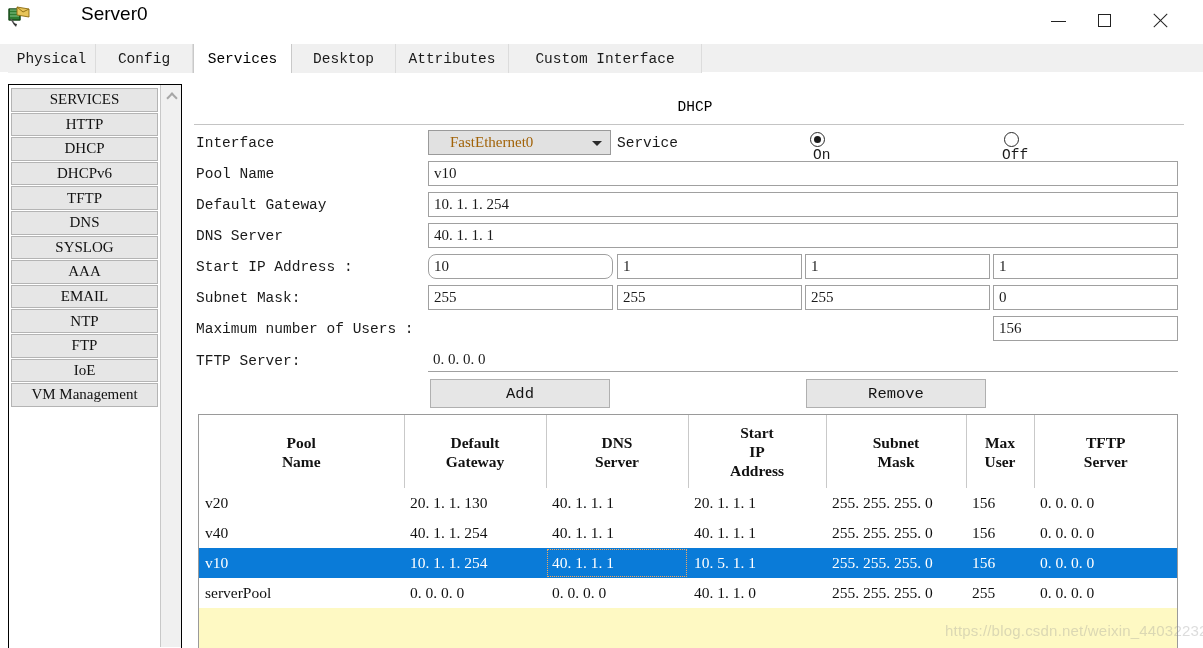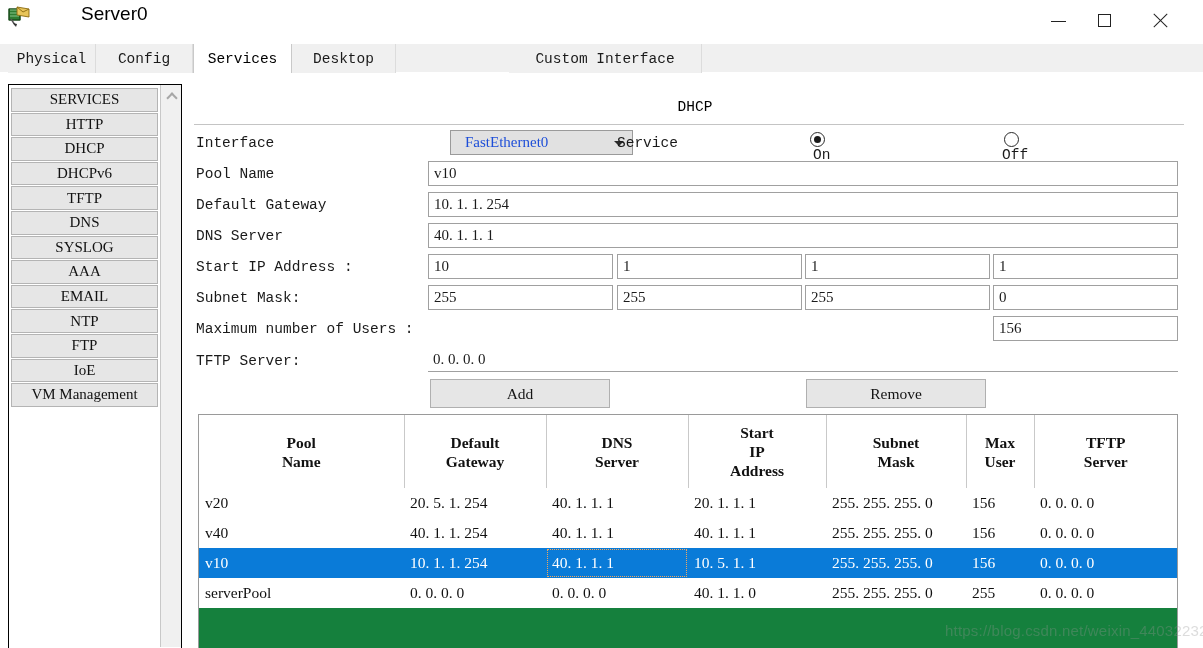--- a/index.html
+++ b/index.html
@@ -150,24 +150,23 @@
     outline: none;
   }
 
   .combo {
     position: absolute;
     height: 25px;
     background: #e1e1e1;
     border: 1px solid #9a9a9a;
     display: flex; align-items: center;
     font-family: "Liberation Serif", serif;
-    font-size: 15px; color: #1d4ed8;
-    padding: 0 14px;
+    font-size: 15px; color: #a16207;
+    padding: 0 21px;
     cursor: default;
-    margin-left: 22px;
   }
   .combo-arrow {
     position: absolute; right: 8px; top: 10px;
     width: 0; height: 0;
     border-left: 5px solid transparent;
     border-right: 5px solid transparent;
     border-top: 5px solid #2b2b2b;
   }
 
   .radio-wrap {
@@ -186,30 +185,30 @@
     margin-left: 8px;
     font-family: "Liberation Mono", monospace;
     font-size: 14.5px; color: #1a1a1a;
   }
 
   .btn {
     position: absolute; height: 29px;
     background: #e6e6e6;
     border: 1px solid #b0b0b0;
     display: flex; align-items: center; justify-content: center;
-    font-family: Liberation Serif, serif;
+    font-family: Liberation Mono, monospace;
     font-size: 15.5px; color: #141414;
     cursor: default;
   }
 
   
   .table-wrap {
     position: absolute; left: 198px; top: 414px;
     width: 980px; height: 234px;
-    background: #15803d;
+    background: #fef9c3;
     border: 1px solid #9a9a9a;
     border-bottom: none;
     overflow: hidden;
   }
   table.grid {
     border-collapse: collapse;
     width: 978px;
     table-layout: fixed;
   }
   table.grid thead th {
@@ -283,20 +282,21 @@
     <div class="win-btn win-close">
       <span class="glyph-close"></span>
     </div>
   </div>
 
   <div class="tabstrip">
     <div class="tab" style="left:8px;width:88px;">Physical</div>
     <div class="tab" style="left:96px;width:97px;">Config</div>
     <div class="tab active" style="left:193px;width:99px;">Services</div>
     <div class="tab" style="left:292px;width:104px;">Desktop</div>
+    <div class="tab" style="left:396px;width:113px;">Attributes</div>
     <div class="tab" style="left:509px;width:193px;">Custom Interface</div>
   </div>
 
   <div class="sidebar">
     <div class="side-list">
       <div class="side-item">SERVICES</div>
       <div class="side-item">HTTP</div>
       <div class="side-item">DHCP</div>
       <div class="side-item">DHCPv6</div>
       <div class="side-item">TFTP</div>
@@ -346,21 +346,21 @@
     <div class="fld" style="left:238px; top:108px; width:750px;">
       <span>10. 1. 1. 254</span>
     </div>
 
     <div class="lbl" style="left:6px; top:144px;">DNS Server</div>
     <div class="fld" style="left:238px; top:139px; width:750px;">
       <span>40. 1. 1. 1</span>
     </div>
 
     <div class="lbl" style="left:6px; top:175px;">Start IP Address :</div>
-    <div class="fld" style="left:238px; top:170px; width:185px;">
+    <div class="fld" style="left:238px; top:170px; width:185px;border-radius:8px;">
       <span>10</span>
     </div>
     <div class="fld" style="left:427px; top:170px; width:185px;">
       <span>1</span>
     </div>
     <div class="fld" style="left:615px; top:170px; width:185px;">
       <span>1</span>
     </div>
     <div class="fld" style="left:803px; top:170px; width:185px;">
       <span>1</span>
@@ -425,21 +425,21 @@
 Mask</span></th>
           <th><span style="white-space:pre-line">Max
 User</span></th>
           <th><span style="white-space:pre-line">TFTP
 Server</span></th>
         </tr>
       </thead>
       <tbody>
         <tr>
           <td>v20</td>
-          <td>20. 5. 1. 254</td>
+          <td>20. 1. 1. 130</td>
           <td>40. 1. 1. 1</td>
           <td>20. 1. 1. 1</td>
           <td>255. 255. 255. 0</td>
           <td>156</td>
           <td>0. 0. 0. 0</td>
         </tr>
         <tr>
           <td>v40</td>
           <td>40. 1. 1. 254</td>
           <td>40. 1. 1. 1</td>

